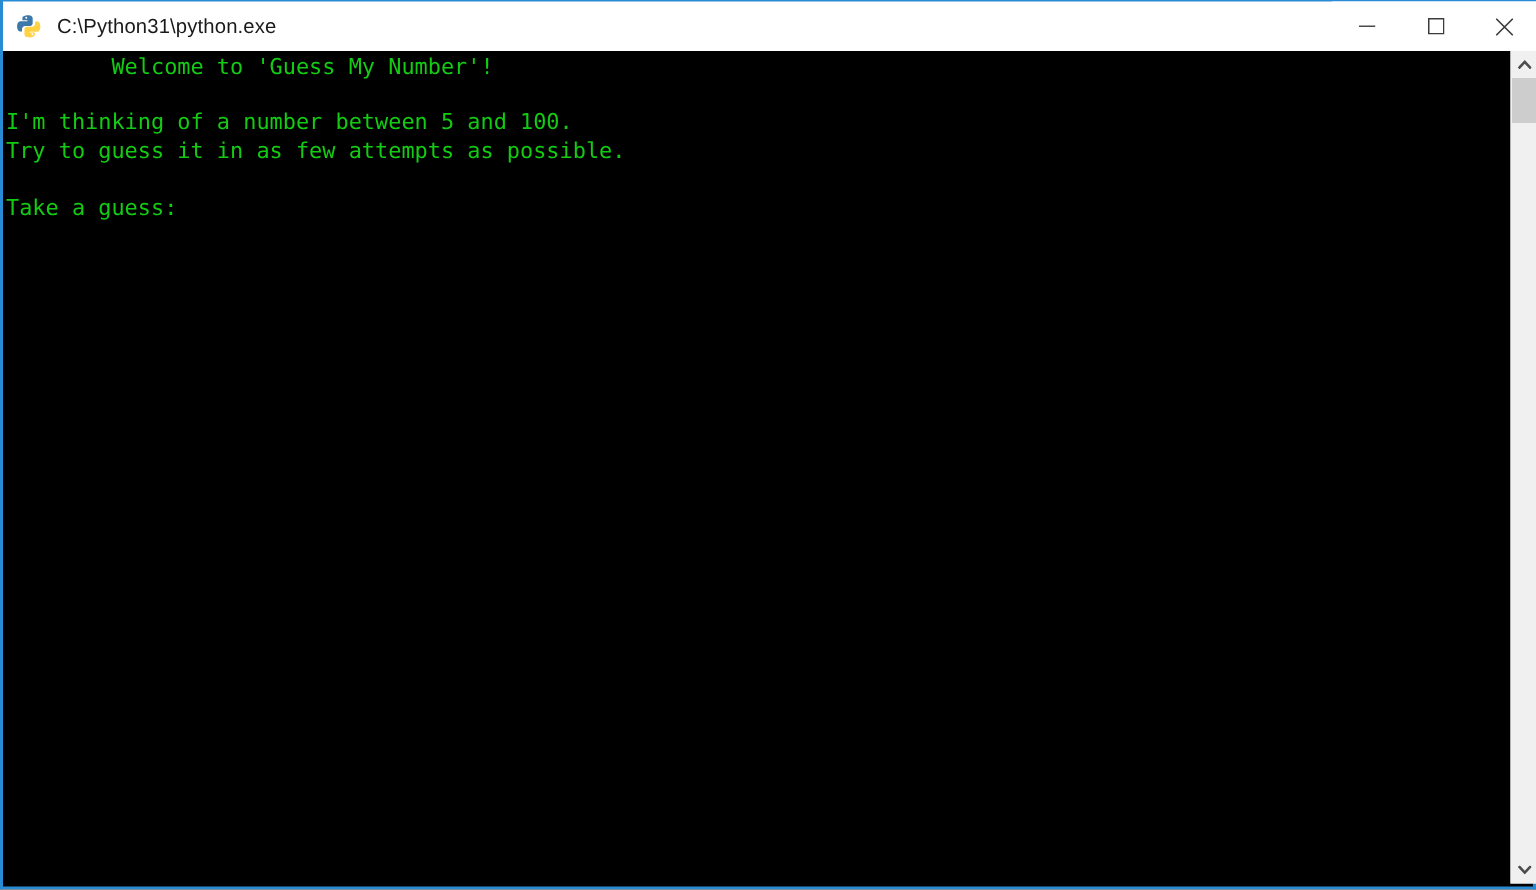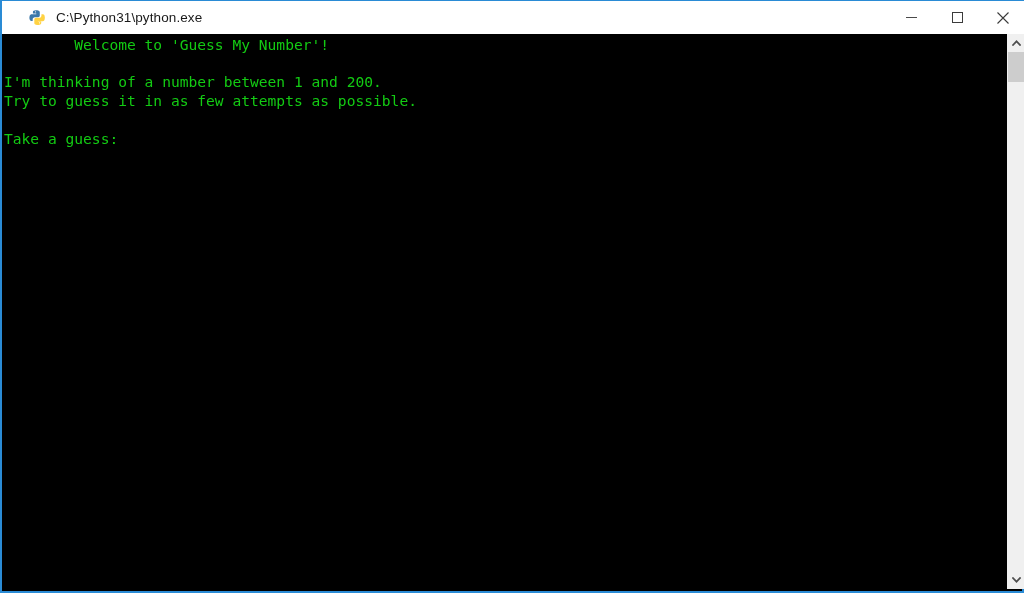--- a/index.html
+++ b/index.html
@@ -36,21 +36,21 @@
     box-sizing: border-box;
     display: flex;
     align-items: center;
     user-select: none;
   }
   .titlebar-left {
     display: flex;
     align-items: center;
     flex: 1 1 auto;
     min-width: 0;
-    padding-left: 27px;
+    padding-left: 9px;
   }
   .py-icon {
     width: 17px;
     height: 17px;
     flex: 0 0 auto;
     display: block;
   }
   .title-text {
     margin-left: 10px;
     font-size: 13.5px;
@@ -171,21 +171,21 @@
             <path d="M0.5 0.5 L11.5 11.5 M11.5 0.5 L0.5 11.5" stroke="#3b3b3b" stroke-width="1.1" fill="none"></path>
           </svg>
         </span>
       </button>
     </div>
   </div>
 
   <div class="console">
     <pre class="console-text">        Welcome to 'Guess My Number'!
 
-I'm thinking of a number between 1 and 200.
+I'm thinking of a number between 5 and 100.
 Try to guess it in as few attempts as possible.
 
 Take a guess:</pre>
   </div>
 
   <div class="scrollbar">
     <div class="sb-arrow up">
       <span>
         <svg width="9" height="6" viewBox="0 0 9 6" aria-hidden="true">
           <path d="M1 5 L4.5 1.3 L8 5" stroke="#4d4d4d" stroke-width="1.7" fill="none" stroke-linecap="square"></path>

